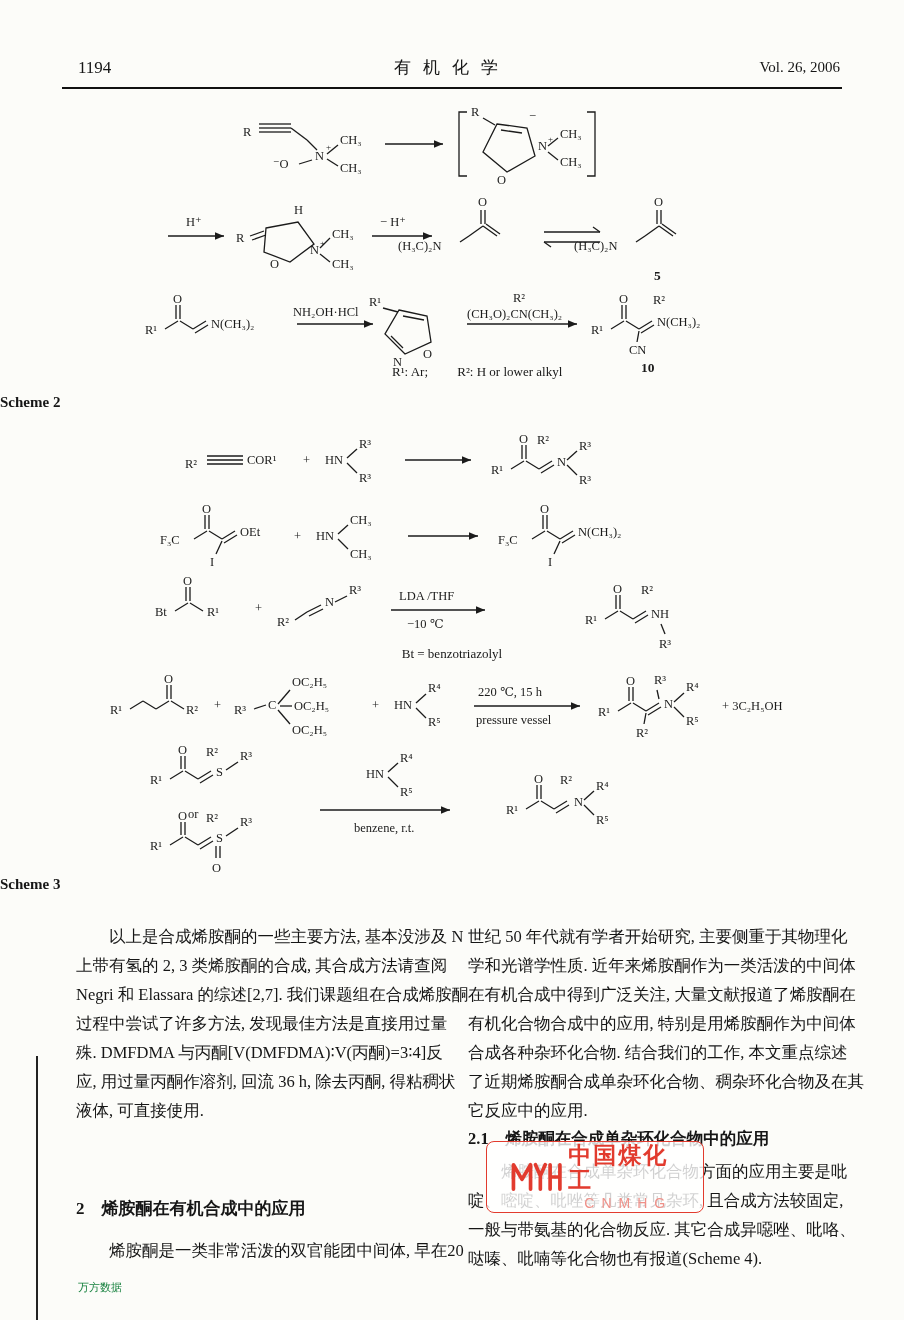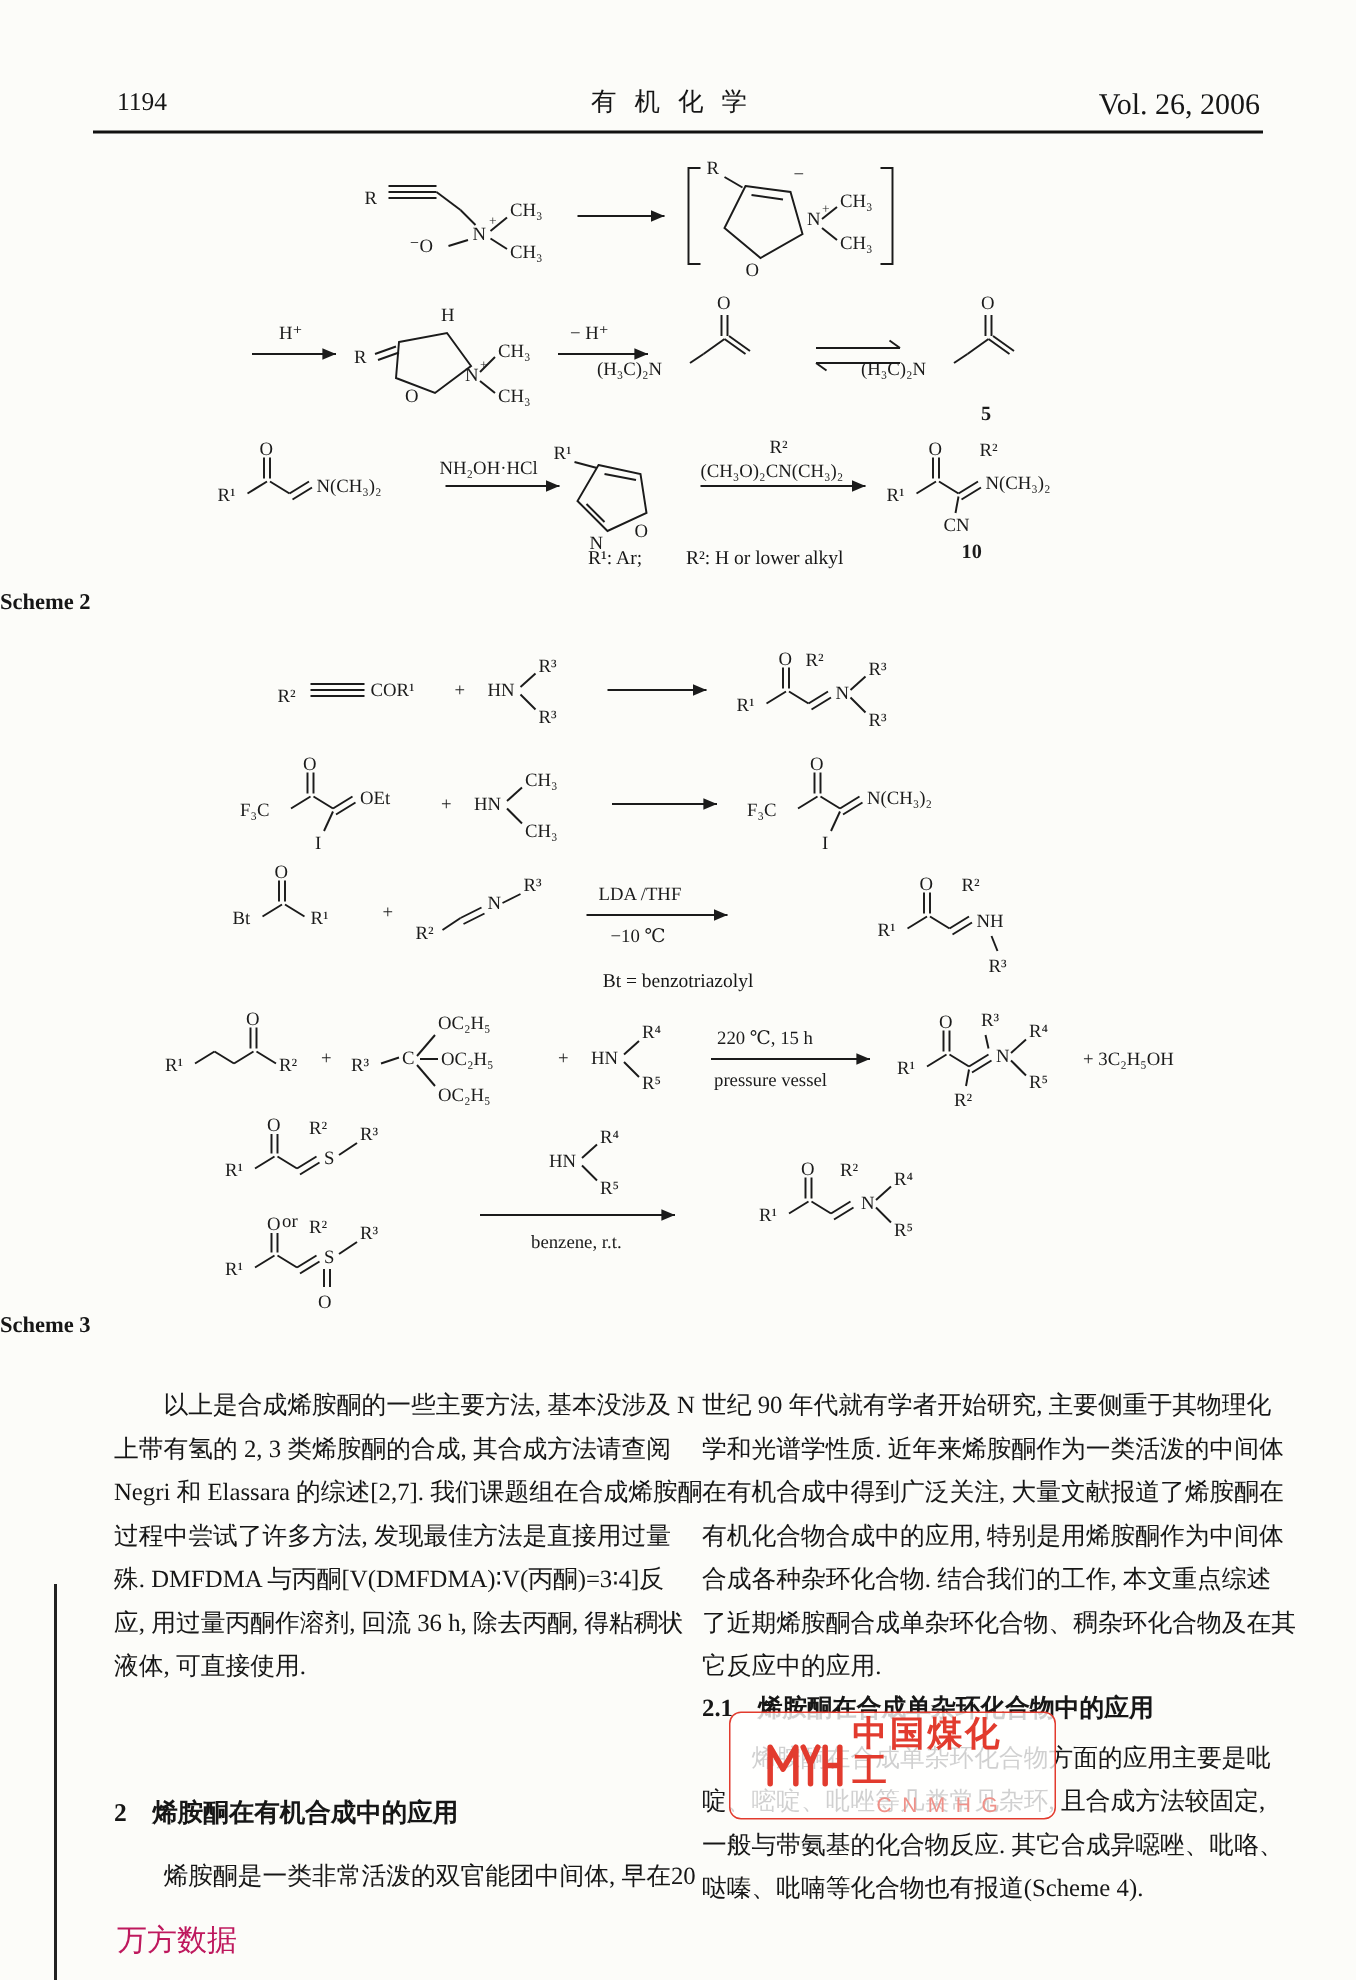--- a/index.html
+++ b/index.html
@@ -2,21 +2,21 @@
 <html><head>
 <meta charset="utf-8">
 <style>
   html,body{margin:0;padding:0;background:#ffffff;}
   .page{position:relative;width:904px;height:1320px;background:#fcfcf9;overflow:hidden;
         font-family:"Liberation Serif","DejaVu Serif",serif;color:#161616;}
   .abs{position:absolute;}
   
   .hdr-page{top:58px;left:78px;font-size:17px;}
   .hdr-title{top:56px;left:0;width:100%;text-align:center;font-size:17px;letter-spacing:12px;}
-  .hdr-vol{top:59px;right:64px;font-size:20px;}
+  .hdr-vol{top:59px;right:64px;font-size:15px;}
   .hdr-rule{top:87px;left:62px;width:780px;height:2px;background:#111;}
   
   svg.chem{position:absolute;overflow:visible;}
   svg.chem line,svg.chem polyline,svg.chem polygon,svg.chem path{stroke:#1b1b1b;stroke-width:1.3;fill:none;}
   svg.chem text{font-family:"Liberation Serif","DejaVu Serif",serif;font-size:12.5px;fill:#1b1b1b;}
   svg.chem text.sm{font-size:9px;}
   svg.chem text.bold{font-weight:bold;font-size:13.5px;}
   .scheme-title{left:0;width:100%;font-weight:bold;font-size:15px;}
   .scheme-note{font-size:13px;}
   
@@ -25,21 +25,21 @@
   .indent{text-indent:33px;}
   .sec-h{font-weight:bold;font-size:17px;}
   .subsec-h{font-weight:bold;font-size:16.5px;}
   
   .wm{left:486px;top:1141px;width:218px;height:72px;border:1.5px solid #e23b2e;border-radius:8px;
       background:rgba(255,255,255,0.8);display:flex;align-items:center;padding:2px 24px;box-sizing:border-box;gap:6px;}
   .wm-texts{display:flex;flex-direction:column;line-height:1.1;}
   .wm-brand{color:#e23b2e;font-size:23px;font-weight:bold;letter-spacing:2px;font-family:"Liberation Sans",sans-serif;}
   .wm-letters{color:#ef9189;font-size:14px;letter-spacing:7px;font-family:"Liberation Sans",sans-serif;margin-top:3px;margin-left:16px;}
   
-  .footer{left:78px;top:1280px;font-size:20px;color:#be185d;text-align:right;}
+  .footer{left:78px;top:1280px;font-size:11px;color:#15803d;text-align:right;}
   .edge{left:36px;top:1056px;width:2px;height:264px;background:#222;}
 </style>
 </head>
 <body>
 
 <div class="page">
 
   <svg width="0" height="0" style="position:absolute">
     <defs>
       <marker id="ah" markerWidth="8" markerHeight="8" refX="7" refY="3" orient="auto">
@@ -374,21 +374,21 @@
     <div class="line">殊. DMFDMA 与丙酮[V(DMFDMA)∶V(丙酮)=3∶4]反</div>
     <div class="line">应, 用过量丙酮作溶剂, 回流 36 h, 除去丙酮, 得粘稠状</div>
     <div class="line">液体, 可直接使用.</div>
   </div>
   <div class="abs sec-h" style="left:76px;top:1197px">2　烯胺酮在有机合成中的应用</div>
   <div class="abs col" style="left:76px;top:1236px">
     <div class="line indent">烯胺酮是一类非常活泼的双官能团中间体, 早在20</div>
   </div>
 
   <div class="abs col" style="left:468px;top:922px">
-    <div class="line">世纪 90 年代就有学者开始研究, 主要侧重于其物理化</div>
+    <div class="line">世纪 50 年代就有学者开始研究, 主要侧重于其物理化</div>
     <div class="line">学和光谱学性质. 近年来烯胺酮作为一类活泼的中间体</div>
     <div class="line">在有机合成中得到广泛关注, 大量文献报道了烯胺酮在</div>
     <div class="line">有机化合物合成中的应用, 特别是用烯胺酮作为中间体</div>
     <div class="line">合成各种杂环化合物. 结合我们的工作, 本文重点综述</div>
     <div class="line">了近期烯胺酮合成单杂环化合物、稠杂环化合物及在其</div>
     <div class="line">它反应中的应用.</div>
   </div>
   <div class="abs subsec-h" style="left:468px;top:1128px">2.1　烯胺酮在合成单杂环化合物中的应用</div>
   <div class="abs col" style="left:468px;top:1157px">
     <div class="line indent">烯胺酮在合成单杂环化合物方面的应用主要是吡</div>

